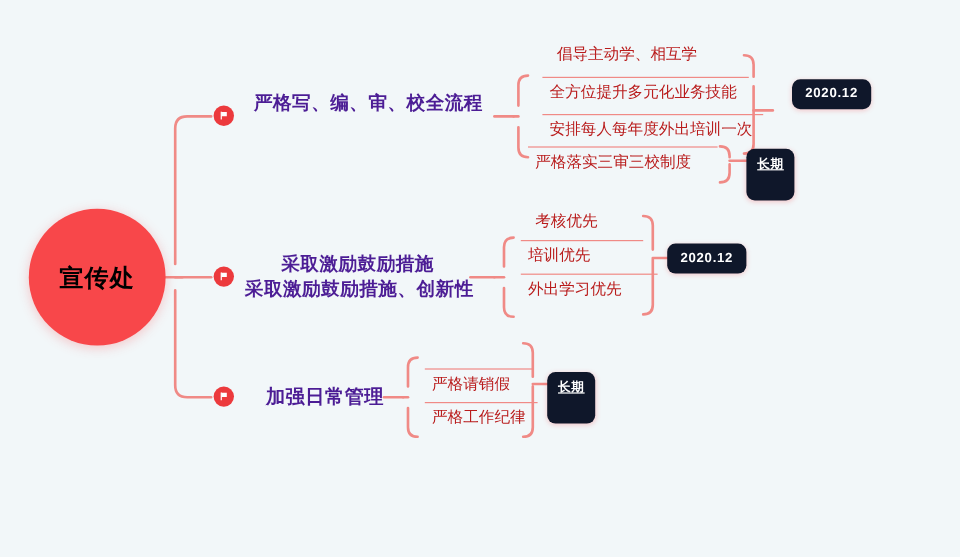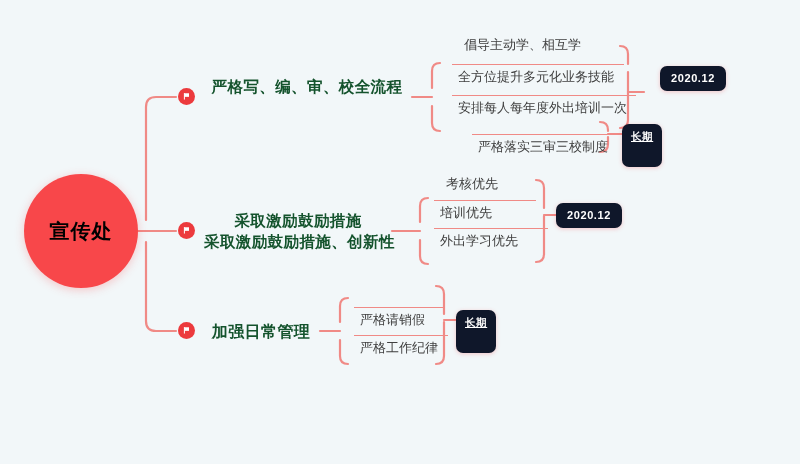--- a/index.html
+++ b/index.html
@@ -58,34 +58,34 @@
     background: #ec3a3d;
     display: flex;
     align-items: center;
     justify-content: center;
   }
   .bullet svg { display: block; }
 
   
   .branch-title {
     position: absolute;
-    color: #14532d;
+    color: #4c1d95;
     font-size: 15.5px;
     font-weight: bold;
     line-height: 21px;
     letter-spacing: 0.4px;
     white-space: nowrap;
     text-align: center;
   }
   .branch-title.single { font-size: 16px; }
 
   
   .leaf {
     position: absolute;
-    color: #404040;
+    color: #b91c1c;
     font-size: 13px;
     line-height: 17px;
     white-space: nowrap;
     padding: 3px 6px 4px 6px;
   }
   .leaf.ruled {
     border-top: 1.6px solid #f08a86;
   }
 
   
@@ -172,21 +172,21 @@
   </div>
   <div class="branch-title" style="left:202px; top:76px; width:210px;">
     <div>严格写、编、审、校全流程</div>
   </div>
 
   <div class="leaf" style="left:458px; top:33px;">倡导主动学、相互学</div>
   <div class="leaf ruled" style="left:452px; top:64px; width:160px;">全方位提升多元化业务技能</div>
   <div class="leaf ruled" style="left:452px; top:95px; width:172px;">安排每人每年度外出培训一次</div>
   <div class="badge" style="left:660px; top:66px;">2020.12</div>
 
-  <div class="leaf ruled" style="left:472px; top:122px; width:146px;margin-top:12px;">严格落实三审三校制度</div>
+  <div class="leaf ruled" style="left:440px; top:122px; width:146px;">严格落实三审三校制度</div>
   <div class="badge small" style="left:622px; top:124px;">长期</div>
 
   <div class="bullet" style="left:178px; top:222px;">
     <span>
       <svg width="9" height="9" viewBox="0 0 10 10">
         <path d="M2.6 1.4 h5.2 v4 h-5.2 z" fill="#ffffff"></path>
         <rect x="2.1" y="1.2" width="1.1" height="7.2" fill="#ffffff"></rect>
       </svg>
     </span>
   </div>
@@ -201,21 +201,21 @@
   <div class="badge" style="left:556px; top:203px;">2020.12</div>
 
   <div class="bullet" style="left:178px; top:322px;">
     <span>
       <svg width="9" height="9" viewBox="0 0 10 10">
         <path d="M2.6 1.4 h5.2 v4 h-5.2 z" fill="#ffffff"></path>
         <rect x="2.1" y="1.2" width="1.1" height="7.2" fill="#ffffff"></rect>
       </svg>
     </span>
   </div>
-  <div class="branch-title single" style="left:202px; top:321px; width:118px; text-align:center;">
+  <div class="branch-title single" style="left:202px; top:321px; width:118px; text-align:right;">
     <div>加强日常管理</div>
   </div>
 
   <div class="leaf ruled" style="left:354px; top:307px; width:78px;">严格请销假</div>
   <div class="leaf ruled" style="left:354px; top:335px; width:82px;">严格工作纪律</div>
   <div class="badge small" style="left:456px; top:310px;">长期</div>
 
 </div>
 
 </body></html>

